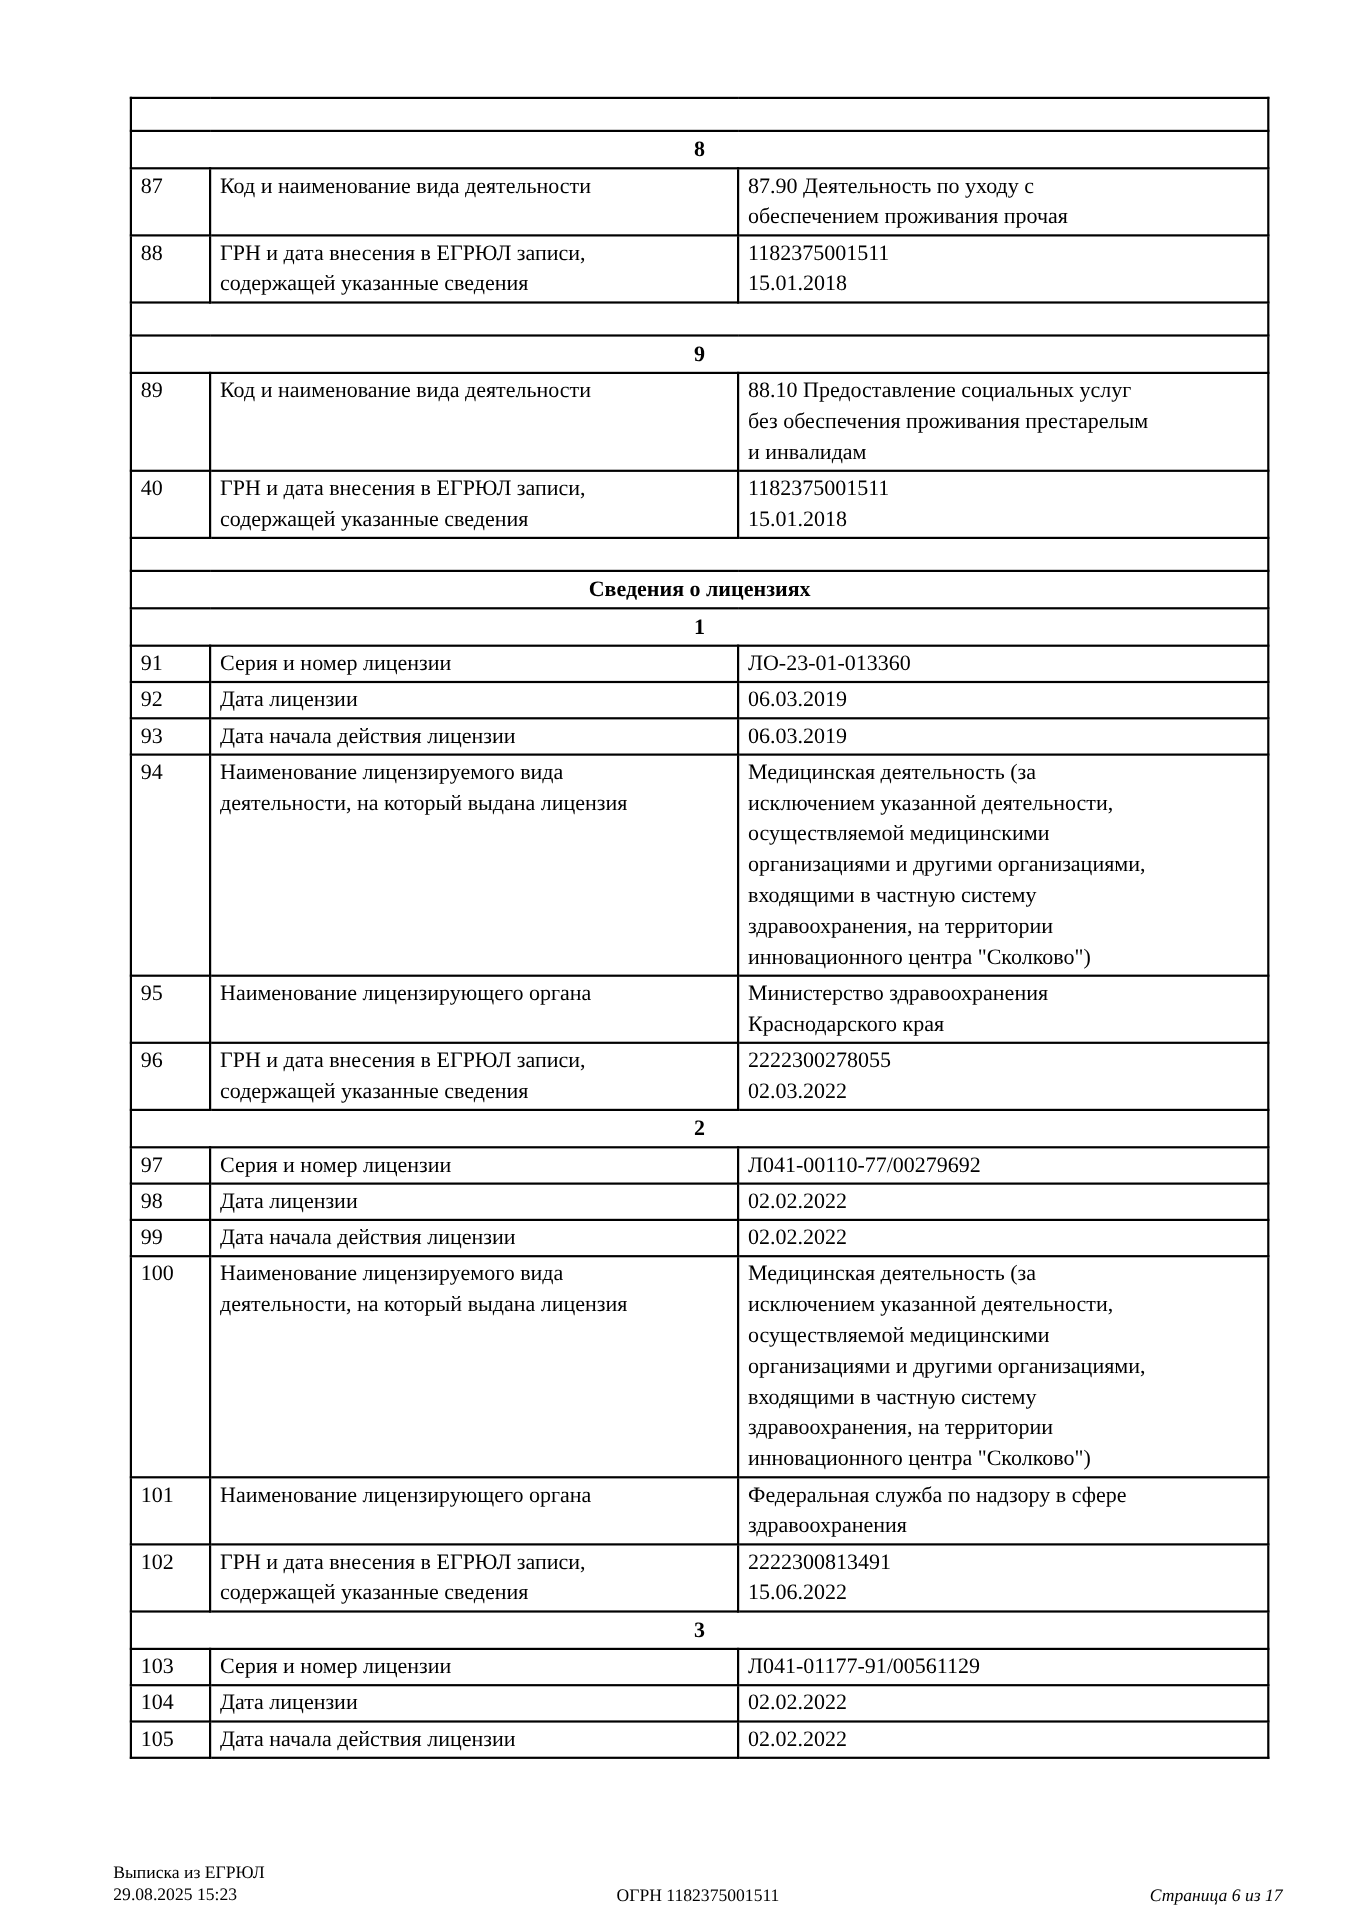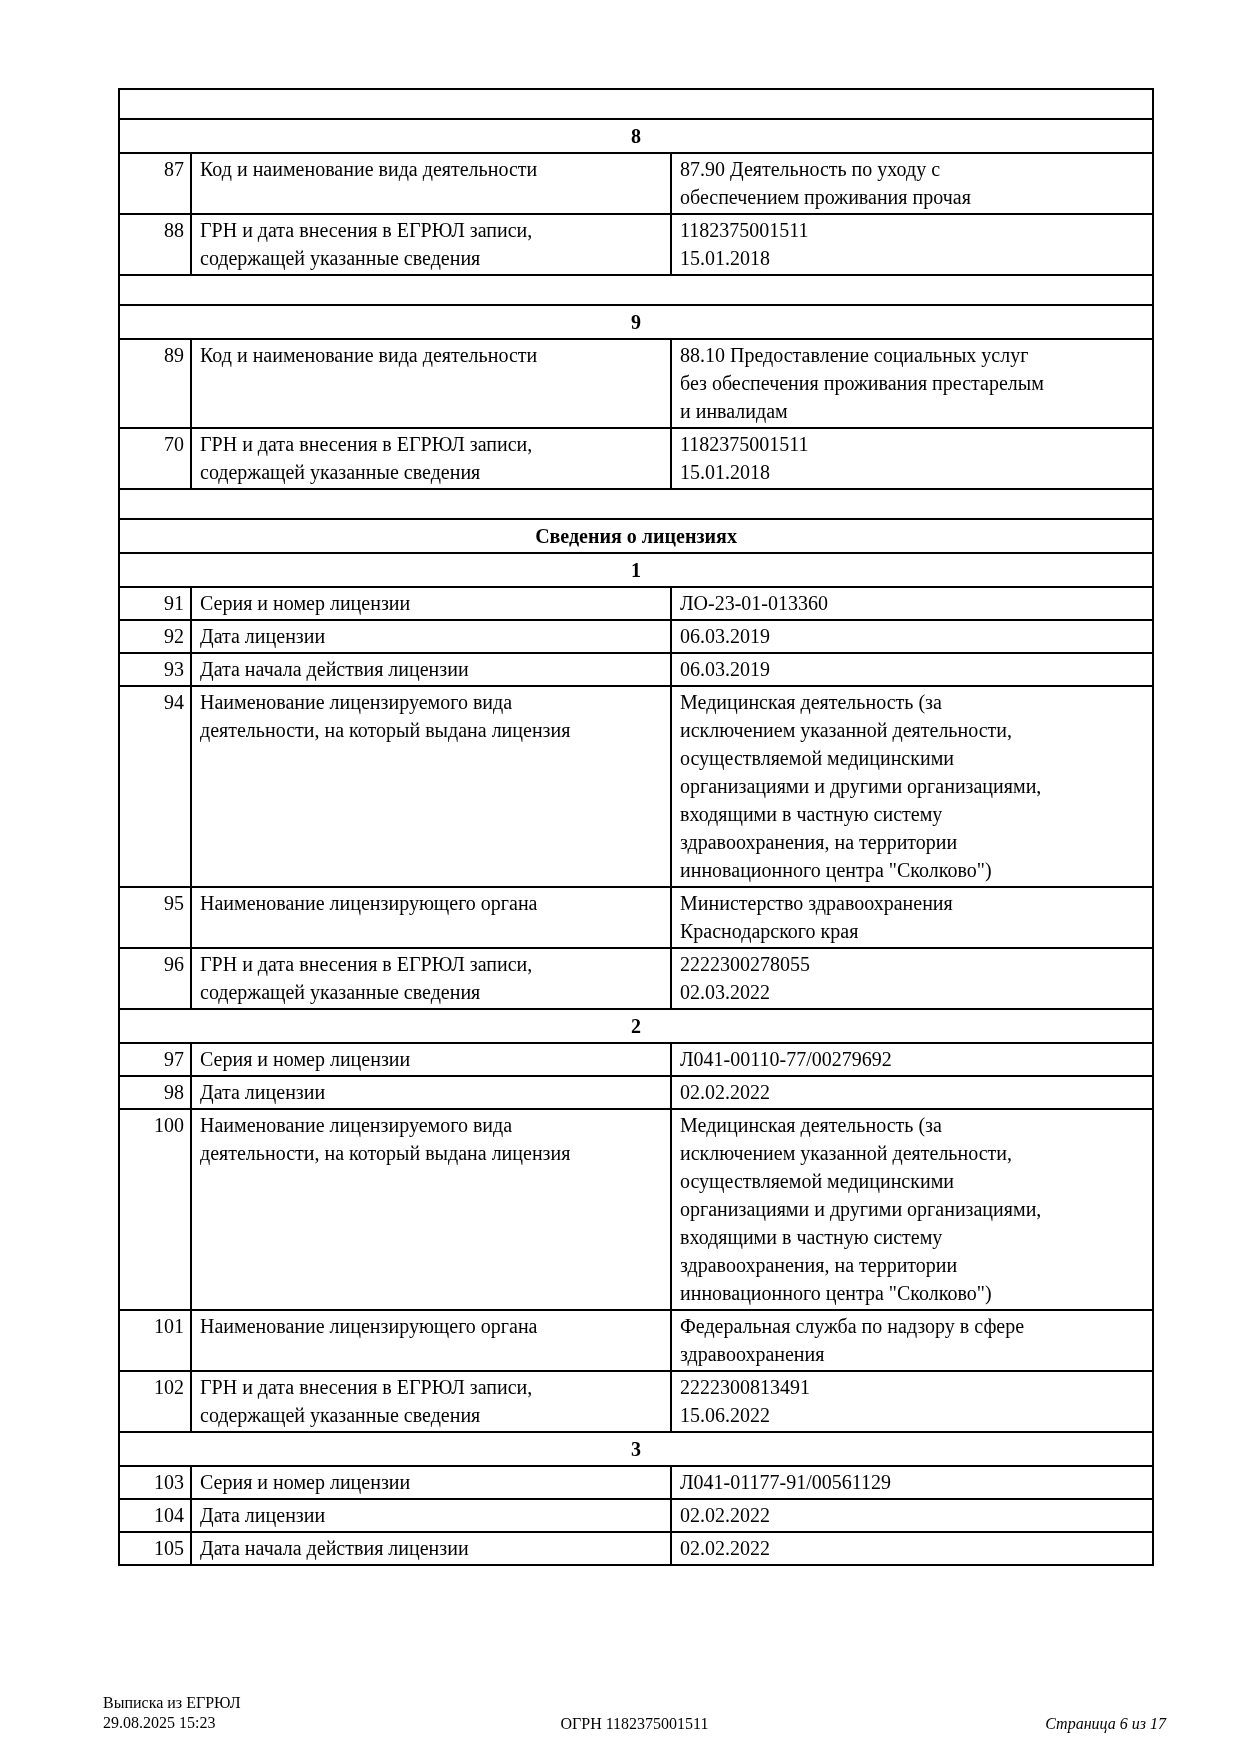--- a/index.html
+++ b/index.html
@@ -33,21 +33,21 @@
   col.c-label{width:480px;}
   col.c-value{width:482px;}
   tr.sp td{height:28px;padding:0;}
   tr.sec td{
     height:32px;
     padding:0 6px;
     text-align:center;
     vertical-align:middle;
     font-weight:bold;
   }
-  td.num{text-align:right;padding:1px 2px 2px 2px;border-radius:23px;}
+  td.num{text-align:left;padding:1px 2px 2px 2px;border-radius:23px;}
   .footer{
     position:absolute;
     left:103px;
     right:74px;
     top:1662px;
     height:48px;
     font-size:16px;
     line-height:20px;
     margin-top:31px;
   }
@@ -93,21 +93,21 @@
           <td colspan="3">9</td>
         </tr>
       <tr>
           <td class="num">89</td>
           <td class="lbl">Код и наименование вида деятельности</td>
           <td class="val">88.10 Предоставление социальных услуг
 без обеспечения проживания престарелым
 и инвалидам</td>
         </tr>
       <tr>
-          <td class="num">70</td>
+          <td class="num">40</td>
           <td class="lbl">ГРН и дата внесения в ЕГРЮЛ записи,
 содержащей указанные сведения</td>
           <td class="val">1182375001511
 15.01.2018</td>
         </tr>
       <tr class="sp">
           <td colspan="3"></td>
         </tr>
       <tr class="sec">
           <td colspan="3">Сведения о лицензиях</td>
@@ -162,20 +162,25 @@
           <td class="num">97</td>
           <td class="lbl">Серия и номер лицензии</td>
           <td class="val">Л041-00110-77/00279692</td>
         </tr>
       <tr>
           <td class="num">98</td>
           <td class="lbl">Дата лицензии</td>
           <td class="val">02.02.2022</td>
         </tr>
       <tr>
+          <td class="num">99</td>
+          <td class="lbl">Дата начала действия лицензии</td>
+          <td class="val">02.02.2022</td>
+        </tr>
+      <tr>
           <td class="num">100</td>
           <td class="lbl">Наименование лицензируемого вида
 деятельности, на который выдана лицензия</td>
           <td class="val">Медицинская деятельность (за
 исключением указанной деятельности,
 осуществляемой медицинскими
 организациями и другими организациями,
 входящими в частную систему
 здравоохранения, на территории
 инновационного центра "Сколково")</td>

